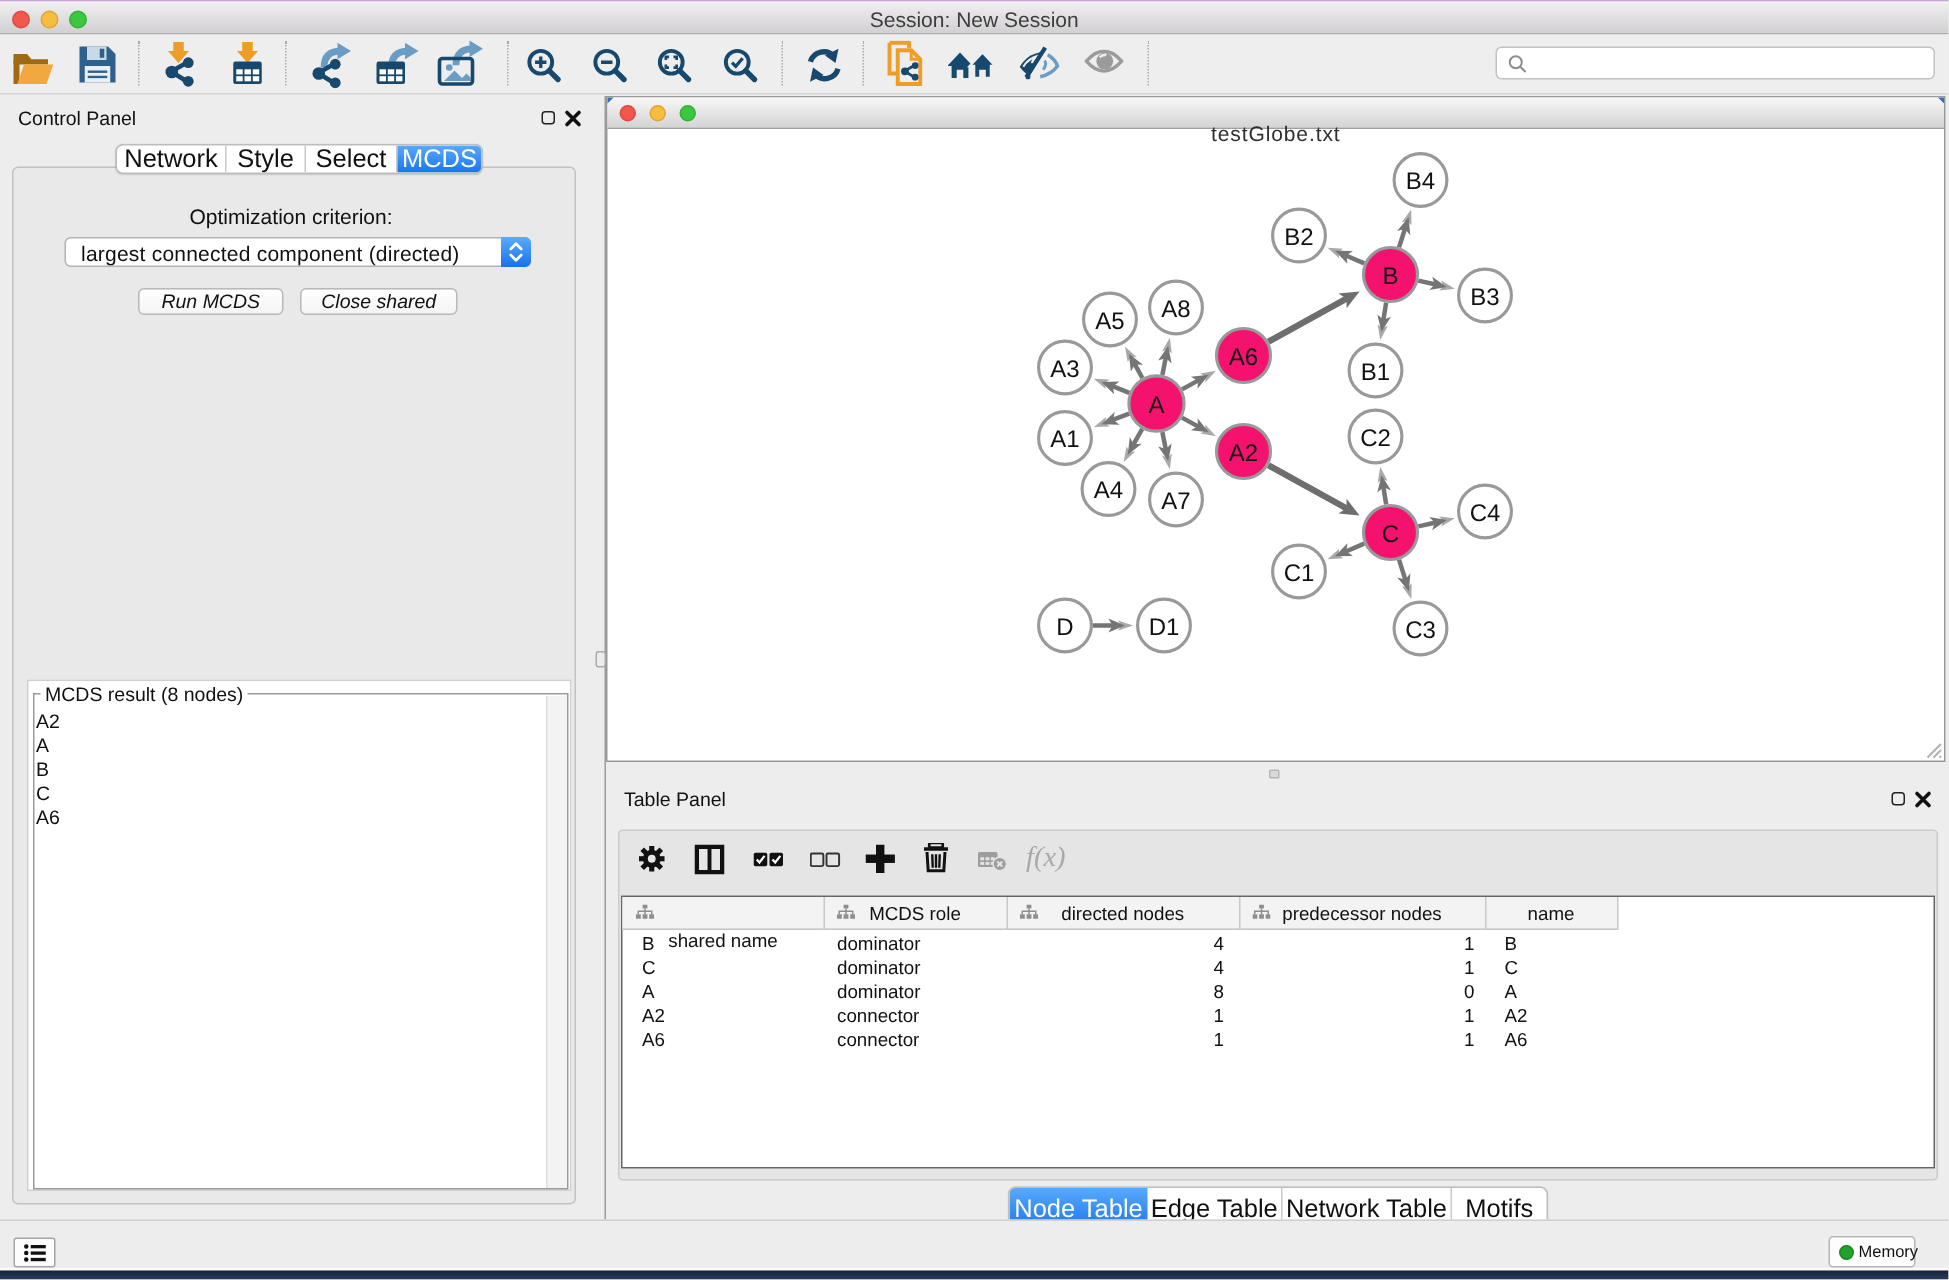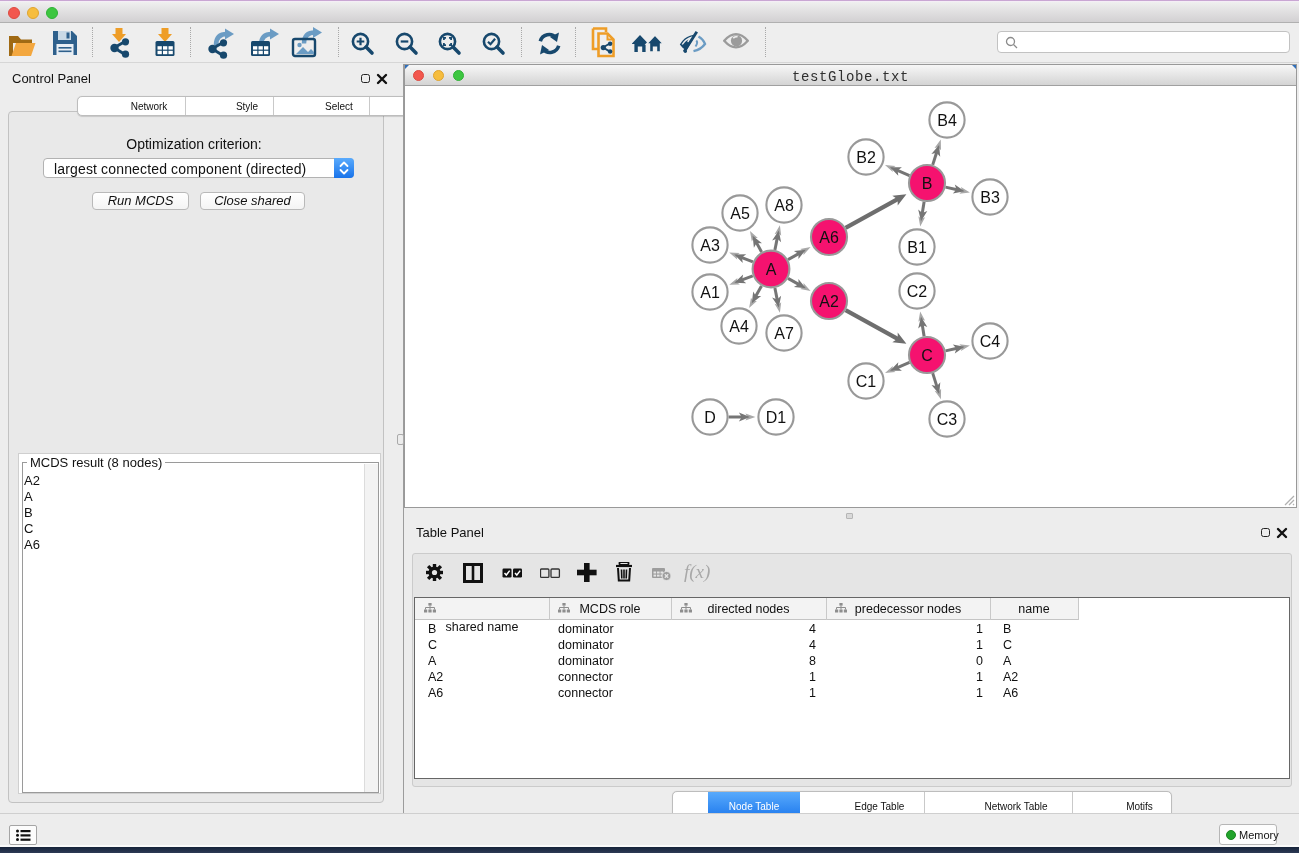--- a/index.html
+++ b/index.html
@@ -1,37 +1,38 @@
 <!DOCTYPE html>
 <html><head>
 <meta charset="utf-8">
 <style>
 * { margin:0; padding:0; box-sizing:border-box; }
 html,body { width:1299px; height:853px; overflow:hidden; }
 body { font-family:"Liberation Sans",sans-serif; background:#ededed; position:relative; }
 .abs { position:absolute; }
 .tl { border-radius:50%; position:absolute; }
 .seg { position:absolute; display:flex; background:#fff; border:1px solid #bdbdbd; border-radius:5px; overflow:hidden; box-shadow:0 0.5px 1px rgba(0,0,0,0.15); }
-.seg > div { display:flex; align-items:center; justify-content:center; font-size:10px; color:#111; border-right:1px solid #c9c9c9;margin-left:35px; }
+.seg > div { display:flex; align-items:center; justify-content:center; font-size:17px; color:#111; border-right:1px solid #c9c9c9; }
 .seg > div:last-child { border-right:none; }
 .seg > div.sel { background:linear-gradient(#58aafc,#1a75ec); color:#fff; border-right:none; }
 .btn { position:absolute; background:linear-gradient(#ffffff,#f4f4f4); border:1px solid #b9b9b9; border-radius:4px; font-size:13px; color:#111; text-align:center;font-style:italic; }
 </style>
 </head>
 <body>
 
 <div class="abs" style="left:0;top:0;width:1299px;height:1px;background:#c9a6d3;"></div>
 <div class="abs" style="left:0;top:1px;width:1299px;height:1px;background:#f4eef6;"></div>
 <div class="abs" style="left:0;top:845px;width:1299px;height:2px;background:#fafafa;"></div>
 <div class="abs" style="left:0;top:847px;width:1299px;height:6px;background:linear-gradient(#16233a,#2c3a55);" id="deskbottom"></div>
 
 <div class="abs" style="left:0;top:2px;width:1299px;height:21px;background:linear-gradient(#efefef,#d2d0d2);border-bottom:1px solid #b0b0b0;">
   <div class="tl" style="left:8px;top:4.5px;width:12px;height:12px;background:#f2574e;border:0.5px solid #dd4a41;"></div>
   <div class="tl" style="left:27px;top:4.5px;width:12px;height:12px;background:#f6bd3e;border:0.5px solid #e0a42f;"></div>
   <div class="tl" style="left:46px;top:4.5px;width:12px;height:12px;background:#3dc640;border:0.5px solid #2fb236;"></div>
+  <div class="abs" style="left:0;width:1299px;top:3px;text-align:center;font-size:14px;color:#3d3d3d;">Session: New Session</div>
 </div>
 
 <div class="abs" id="toolbar" style="left:0;top:23px;width:1299px;height:40px;background:#eeeeee;border-bottom:1px solid #d6d6d6;">
   <div class="abs" style="left:92px;top:4px;height:30px;border-left:1px dotted #a9a9a9;"></div>
   <div class="abs" style="left:190px;top:4px;height:30px;border-left:1px dotted #a9a9a9;"></div>
   <div class="abs" style="left:338px;top:4px;height:30px;border-left:1px dotted #a9a9a9;"></div>
   <div class="abs" style="left:521px;top:4px;height:30px;border-left:1px dotted #a9a9a9;"></div>
   <div class="abs" style="left:575px;top:4px;height:30px;border-left:1px dotted #a9a9a9;"></div>
   <div class="abs" style="left:765px;top:4px;height:30px;border-left:1px dotted #a9a9a9;"></div>
   <div class="abs" style="left:997px;top:8px;width:293px;height:22px;background:#fff;border:1px solid #c2c2c2;border-radius:4px;">
@@ -224,21 +225,21 @@
 <div class="abs" style="left:364px;top:464px;width:14px;height:328px;background:#f3f3f3;border-left:1px solid #dcdcdc;"></div>
 
 <div class="abs" style="left:403px;top:64px;width:1px;height:749px;background:#9c9c9c;"></div>
 <div class="abs" style="left:397px;top:434px;width:7px;height:11px;background:#ececec;border:1px solid #aaa;border-radius:2px;"></div>
 
 <div class="abs" style="left:404px;top:64px;width:893px;height:444px;background:#fff;border:1px solid #999;">
   <div class="abs" style="left:0;top:0;width:891px;height:21px;background:linear-gradient(#f7f7f7,#d4d4d4);border-bottom:1px solid #a0a0a0;">
     <div class="tl" style="left:8px;top:4.5px;width:11px;height:11px;background:#f2574e;border:0.5px solid #dd4a41;"></div>
     <div class="tl" style="left:28px;top:4.5px;width:11px;height:11px;background:#f6bd3e;border:0.5px solid #e0a42f;"></div>
     <div class="tl" style="left:48px;top:4.5px;width:11px;height:11px;background:#3dc640;border:0.5px solid #2fb236;"></div>
-    <div class="abs" style="left:0;width:891px;top:4px;text-align:center;font-size:14px;letter-spacing:0.6px;color:#2f2f2f;font-family:Liberation Mono, monospace;">testGlobe.txt</div>
+    <div class="abs" style="left:0;width:891px;top:16px;text-align:center;font-size:14px;letter-spacing:0.6px;color:#2f2f2f;">testGlobe.txt</div>
     <div class="abs" style="right:0;top:0;width:0;height:0;border-top:4px solid #2f6fbb;border-left:4px solid transparent;"></div>
     <div class="abs" style="left:0;top:0;width:0;height:0;border-top:4px solid #2f6fbb;border-right:4px solid transparent;"></div>
   </div>
   <svg class="abs" style="right:1px;bottom:1px;" width="13" height="13">
     <path d="M12 3 L3 12 M12 7 L7 12 M12 11 L11 12" stroke="#b0b0b0" stroke-width="1.3"></path>
   </svg>
 </div>
 <svg class="abs" id="graph" style="left:405px;top:88px;" width="891" height="419">
 <polygon points="324.3,196.7 332.4,190.0 331.8,193.9 334.8,196.4" fill="#a9a9a9"></polygon>
 <line x1="347.8" y1="187.8" x2="336.4" y2="192.1" stroke="#757575" stroke-width="3.0"></line>

